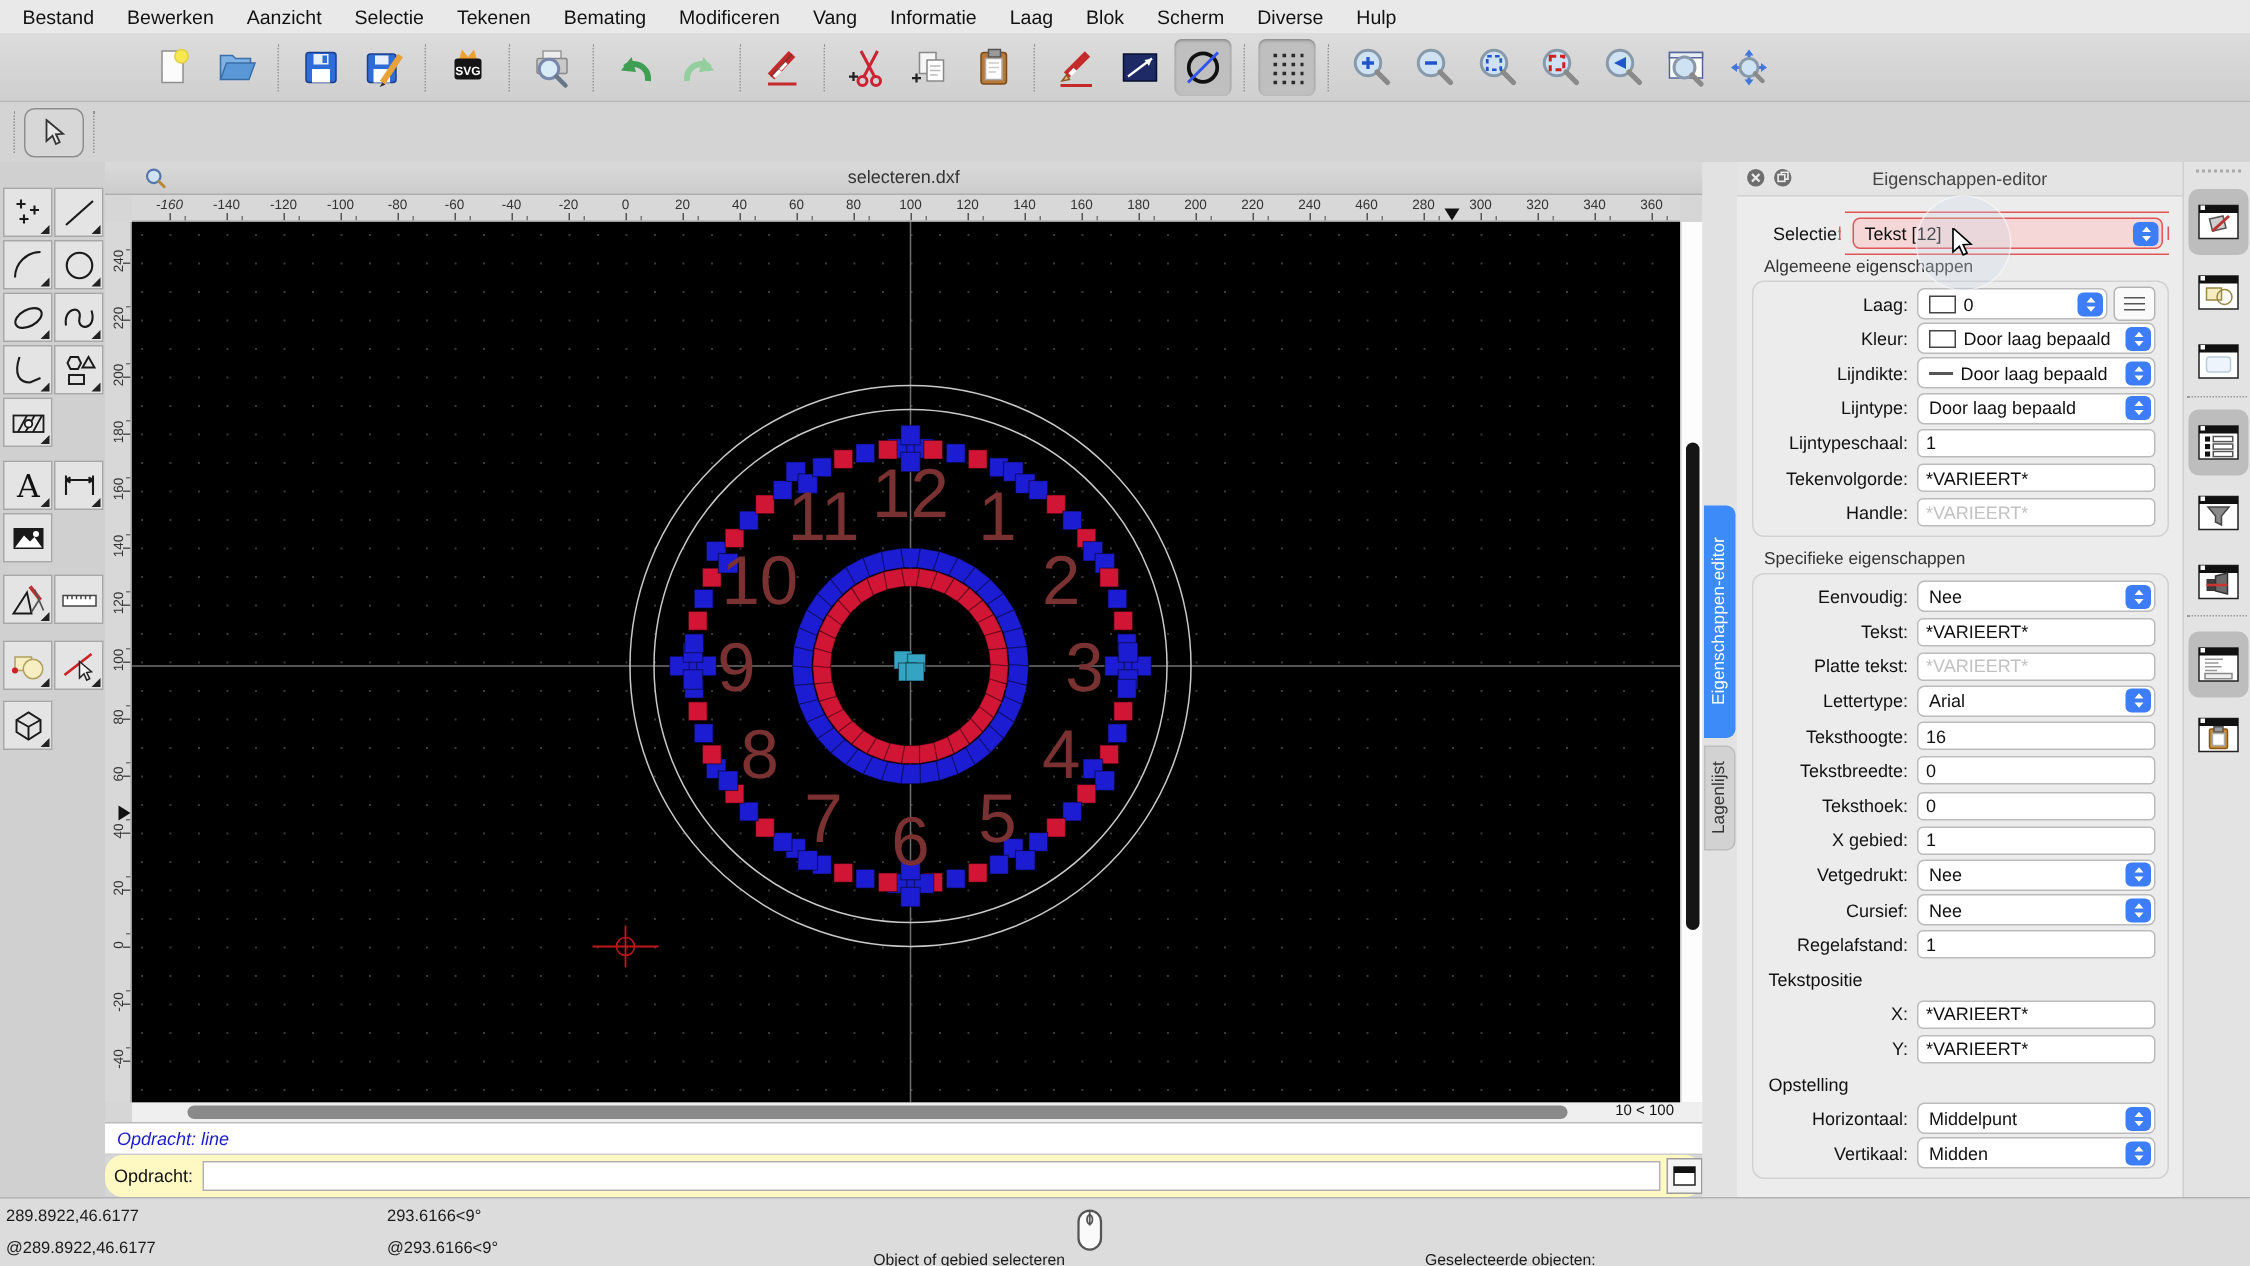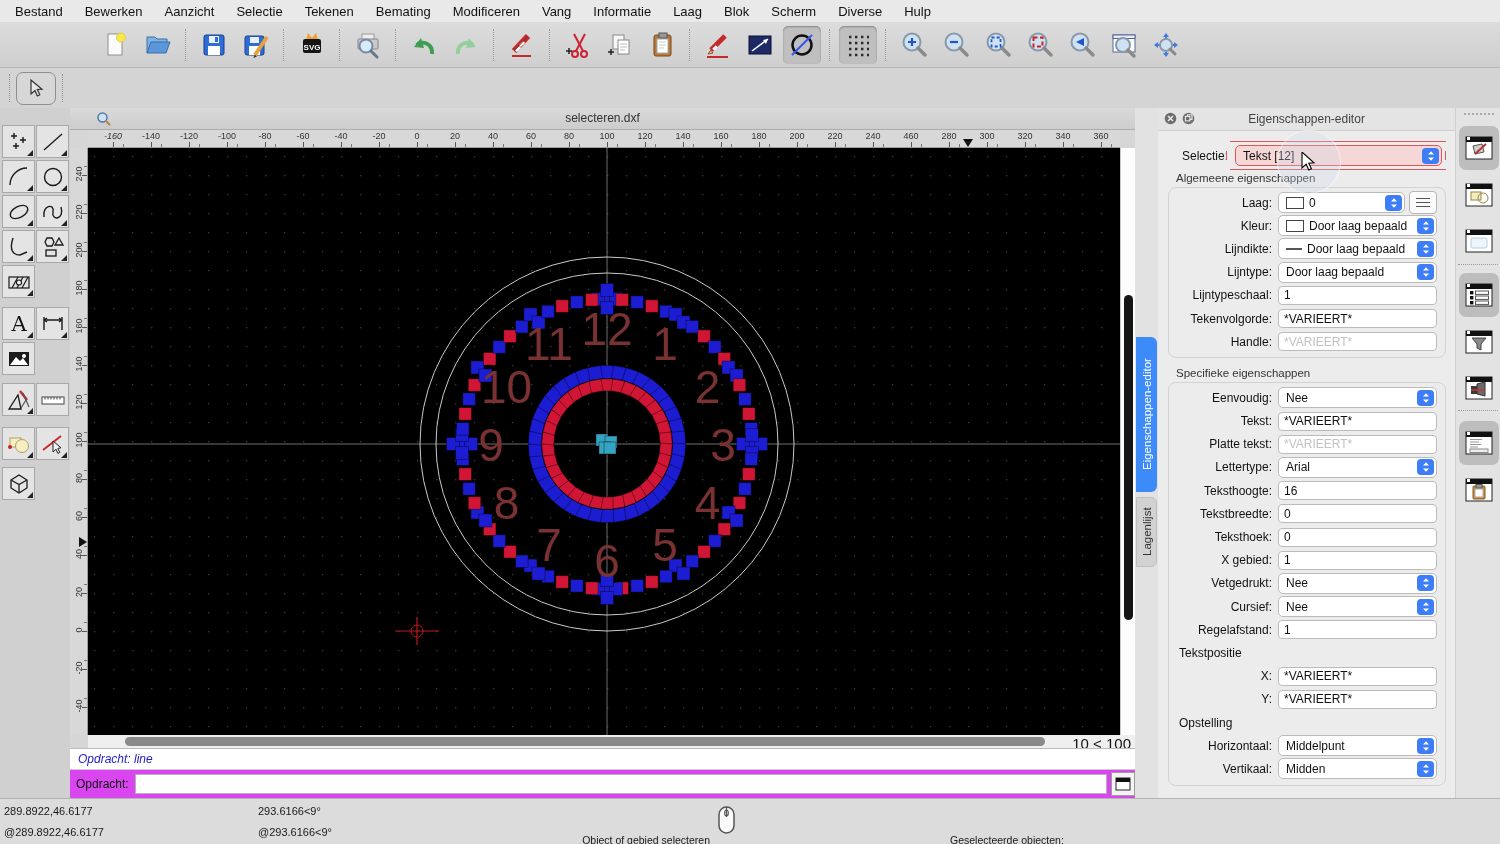--- a/index.html
+++ b/index.html
@@ -49,26 +49,26 @@
   .vtick{position:absolute;right:0;height:1px;width:5px;background:#555;}
   .vtick.minor{width:3px;background:#777;}
   .vmarker{position:absolute;right:0;border-style:solid;border-width:5px 0 5px 8px;
     border-color:transparent transparent transparent #111;}
   .canvas-wrap{position:absolute;left:18px;top:40px;width:1032px;height:587px;background:#000;}
   .vscroll{position:absolute;left:1050px;top:40px;width:15px;height:587px;background:#fdfdfd;
     border-left:1px solid #c9c9c9;box-sizing:border-box;}
   .vscroll .thumb{position:absolute;left:2.5px;top:147px;width:9px;height:325px;background:#151515;border-radius:5px;}
   .hscroll{position:absolute;left:18px;top:627px;width:1047px;height:13px;background:#efefef;}
   .hscroll .thumb{position:absolute;left:37px;top:2px;width:920px;height:9px;background:#8a8a8a;border-radius:5px;}
-  .zoomlabel{position:absolute;right:4px;top:0px;font-size:15px;color:#111;}
+  .zoomlabel{position:absolute;right:19px;top:0px;font-size:10px;color:#111;}
   .cmd-history{position:absolute;left:0;top:640px;width:1065px;height:22px;background:#ffffff;
     border-top:1px solid #bbb;border-bottom:1px solid #ccc;box-sizing:border-box;
     font-size:12px;color:#1c1ccc;font-style:italic;padding:3px 0 0 8px;}
-  .cmd-row{position:absolute;left:0;top:662px;width:1065px;height:28px;background:#d946ef;
-    display:flex;align-items:center;box-sizing:border-box;padding-left:6px;}
+  .cmd-row{position:absolute;left:0;top:662px;width:1065px;height:28px;background:#fef9c3;
+    display:flex;align-items:center;box-sizing:border-box;padding-left:6px;border-radius:12px;}
   .cmd-label{font-size:12px;color:#111;margin-right:6px;}
   .cmd-input{flex:0 0 auto;width:962px;height:18px;background:#fff;border:1px solid #b3b3b3;
     font-size:12px;font-family:inherit;padding:0 4px;}
   .cmd-kbd-btn{width:24px;height:22px;margin-left:4px;background:#f4f4f4;border:1px solid #9d9d9d;
     display:flex;align-items:center;justify-content:center;}
   
   .side-tabs{position:absolute;left:1135px;top:108px;width:23px;height:690px;background:#e2e2e2;}
   .vtab{position:absolute;left:1px;width:21px;border-radius:6px 0 0 6px;
     writing-mode:vertical-rl;transform:rotate(180deg);text-align:center;
     font-size:11.5px;display:flex;align-items:center;justify-content:center;}

